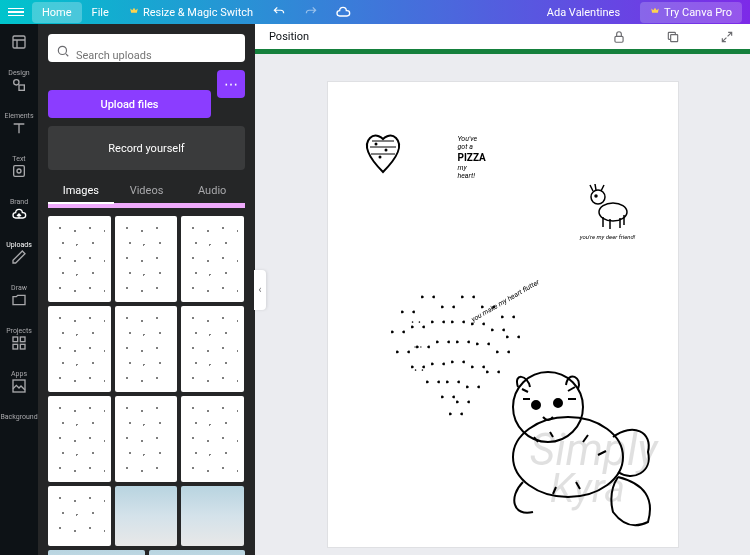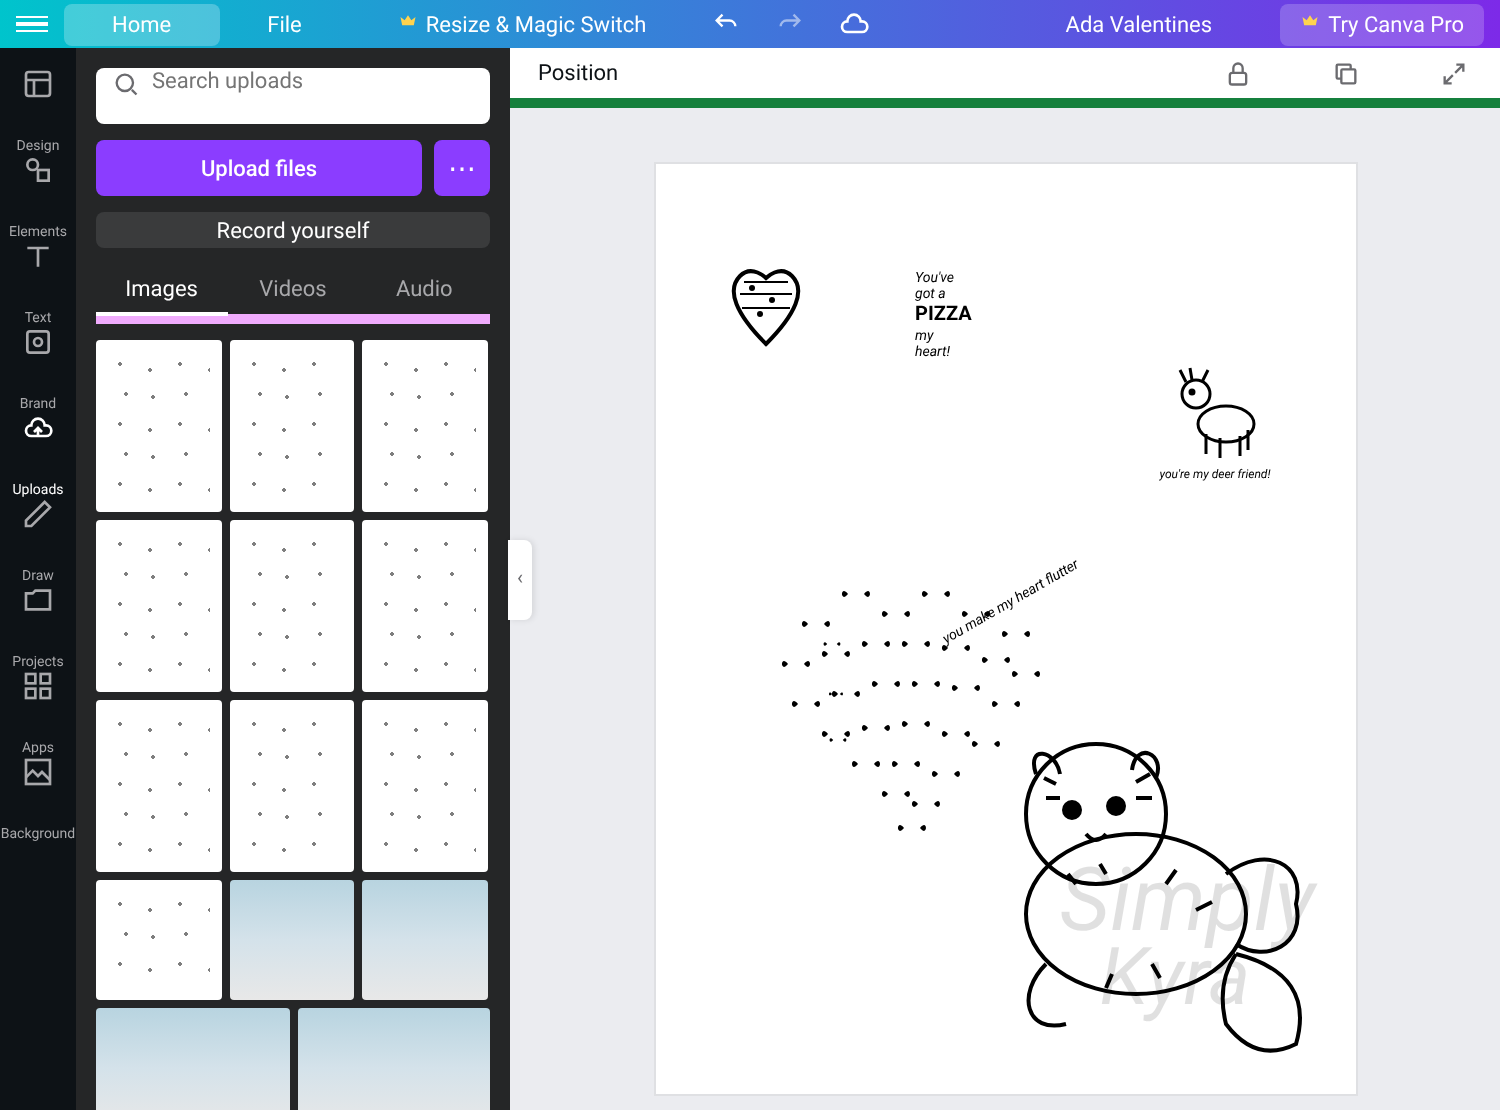--- a/index.html
+++ b/index.html
@@ -1,41 +1,41 @@
 <!DOCTYPE html>
 <html><head>
 <meta charset="utf-8">
 <style>
 * { margin: 0; padding: 0; box-sizing: border-box; font-family: -apple-system, BlinkMacSystemFont, "Segoe UI", Roboto, sans-serif; }
 body { width: 750px; height: 555px; overflow: hidden; background: #ebecf0; }
 
 .topbar { height: 24px; background: linear-gradient(90deg, #00c4cc, #7d2ae8); display: flex; align-items: center; padding: 0 8px; color: #fff; font-size: 11px; }
 .topbar .hamburger { width: 16px; height: 16px; display: flex; flex-direction: column; justify-content: center; gap: 2px; margin-right: 8px; cursor: pointer; }
 .topbar .hamburger span { height: 1.5px; background: #fff; }
-.topbar .item { padding: 4px 24px; cursor: pointer; border-radius: 4px; }
+.topbar .item { padding: 4px 10px; cursor: pointer; border-radius: 4px; }
 .topbar .item.active { background: rgba(255,255,255,0.25); }
 .topbar .resize { display: inline-flex; align-items: flex-start; gap: 4px; }
 .topbar .spacer { flex: 1; }
 .topbar .undo, .topbar .redo, .topbar .cloud { width: 20px; height: 20px; display: flex; align-items: center; justify-content: center; margin: 0 6px; cursor: pointer; }
 .topbar .pro-btn { background: rgba(255,255,255,0.2); padding: 4px 10px; border-radius: 4px; display: inline-flex; align-items: center; gap: 4px; cursor: pointer; margin-left: 10px; }
 
 .main { display: flex; height: 531px; }
 
 .rail { width: 38px; background: #0d1216; display: flex; flex-direction: column; align-items: center; padding-top: 10px; }
-.rail-item { width: 38px; height: 43px; display: flex; flex-direction: column; align-items: center; justify-content: space-between; gap: 2px; color: #a8a8ab; font-size: 7px; cursor: pointer; }
+.rail-item { width: 38px; height: 43px; display: flex; flex-direction: column; align-items: center; justify-content: flex-start; gap: 19px; color: #a8a8ab; font-size: 7px; cursor: pointer; }
 .rail-item.active { color: #fff; }
 .rail-item .ric { width: 16px; height: 16px; display: flex; align-items: center; justify-content: center; }
 
 .panel { width: 217px; background: #252627; display: flex; flex-direction: column; padding: 10px 10px 0; gap: 8px; overflow: hidden; }
-.search { background: #fff; border-radius: 4px; height: 28px; display: flex; align-items: flex-start; padding: 0 8px; gap: 6px; }
+.search { background: #fff; border-radius: 4px; height: 28px; display: flex; align-items: flex-end; padding: 0 8px; gap: 6px; }
 .search input { border: none; outline: none; font-size: 11px; flex: 1; background: transparent; }
 .btn-row { display: flex; gap: 6px; }
-.upload-btn { flex: 1; background: #8b3dff; color: #fff; height: 28px; border: none; border-radius: 4px; font-size: 11px; font-weight: 500; cursor: pointer; }
+.upload-btn { flex: 1; background: #8b3dff; color: #fff; height: 28px; border: none; border-radius: 4px; font-size: 11px; font-weight: 500; cursor: pointer; margin-top: 20px; }
 .more-btn { width: 28px; height: 28px; background: #8b3dff; border: none; border-radius: 4px; color: #fff; cursor: pointer; font-size: 14px; }
-.record-btn { height: 18px; background: #3a3b3c; color: #fff; border: none; border-radius: 4px; font-size: 11px; cursor: pointer; }
+.record-btn { height: 44px; background: #3a3b3c; color: #fff; border: none; border-radius: 4px; font-size: 11px; cursor: pointer; }
 .tabs { display: flex; height: 30px; border-bottom: 5px solid #f0abfc; }
 .tab { flex: 1; display: flex; align-items: center; justify-content: center; color: #a8a8ab; font-size: 11px; cursor: pointer; position: relative; }
 .tab.active { color: #fff; }
 .tab.active::after { content: ''; position: absolute; bottom: -1px; left: 0; right: 0; height: 2px; background: #fff; }
 .grid { flex: 1; overflow-y: auto; display: flex; flex-wrap: wrap; gap: 4px; align-content: flex-start; padding-bottom: 10px; }
 .thumb { background: #fff; border-radius: 2px; cursor: pointer; position: relative; overflow: hidden; }
 .thumb.t3 { width: calc(33.333% - 3px); height: 86px; }
 .thumb.half { width: calc(50% - 2px); height: 60px; }
 .thumb.third2 { width: calc(33.333% - 3px); height: 60px; }
 .thumb.photo { background: linear-gradient(#b8d4e0, #d4e2ea 50%, #e8e8e8); }

